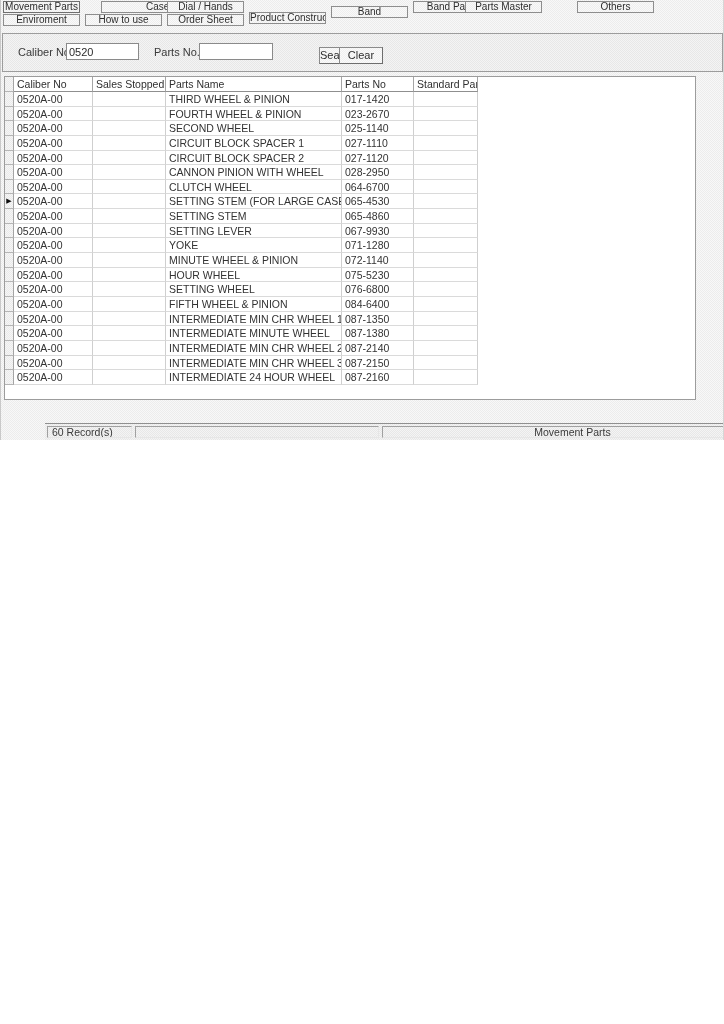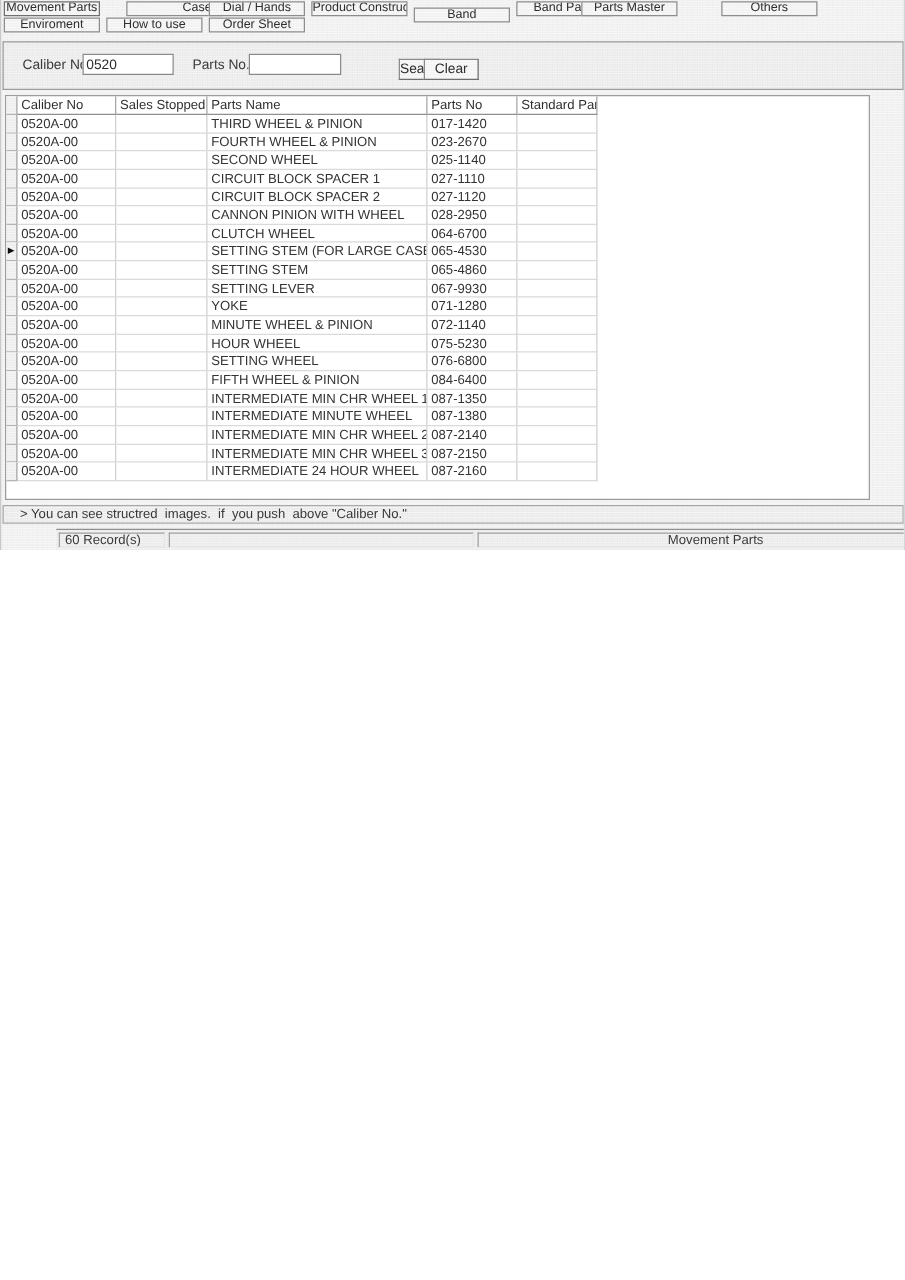--- a/index.html
+++ b/index.html
@@ -56,21 +56,21 @@
 </style>
 </head>
 <body>
 
 <div id="app" class="dither">
 
   <div id="tab-row-1">
       <button class="tab active" style="left: 2px; top: 1px;">Movement Parts</button>
       <button class="tab" style="left: 100px; top: 1px; padding-left: 44px;">Case Parts</button>
       <button class="tab" style="left: 166px; top: 1px;">Dial / Hands</button>
-      <button class="tab" style="left: 248px; top: 1px;">Product Construc</button>
+      <button class="tab" style="left: 248px; top: 12px;">Product Construc</button>
       <button class="tab" style="left: 330px; top: 6px;">Band</button>
       <button class="tab" style="left: 412px; top: 1px;">Band Parts</button>
       <button class="tab" style="left: 464px; top: 1px; text-align: center;">Parts Master</button>
       <button class="tab" style="left: 576px; top: 1px;">Others</button>
     </div>
   <div id="tab-row-2">
       <button class="tab" style="left: 2px; top: 14px;">Enviroment</button>
       <button class="tab" style="left: 84px; top: 14px;">How to use</button>
       <button class="tab" style="left: 166px; top: 14px;">Order Sheet</button>
     </div>
@@ -253,21 +253,20 @@
     <div class="gc c1">0520A-00</div>
     <div class="gc c2"></div>
     <div class="gc c3">INTERMEDIATE 24 HOUR WHEEL</div>
     <div class="gc c4">087-2160</div>
     <div class="gc c5"></div>
   </div>
         </div>
     </div>
   </div>
 
-  <div id="note-strip" class="dither-dark"><span>&gt; You can see structred  images.  if  you push  above "Caliber No."</span></div>
 
   <div id="status-bar" class="dither-dark">
     <div id="sb-records" class="sb-panel dither-dark">60 Record(s)</div>
     <div id="sb-middle" class="sb-panel dither-dark"></div>
     <div id="sb-section" class="sb-panel dither-dark">Movement Parts</div>
     <div id="resize-grip"></div>
   </div>
 
 </div>
 

